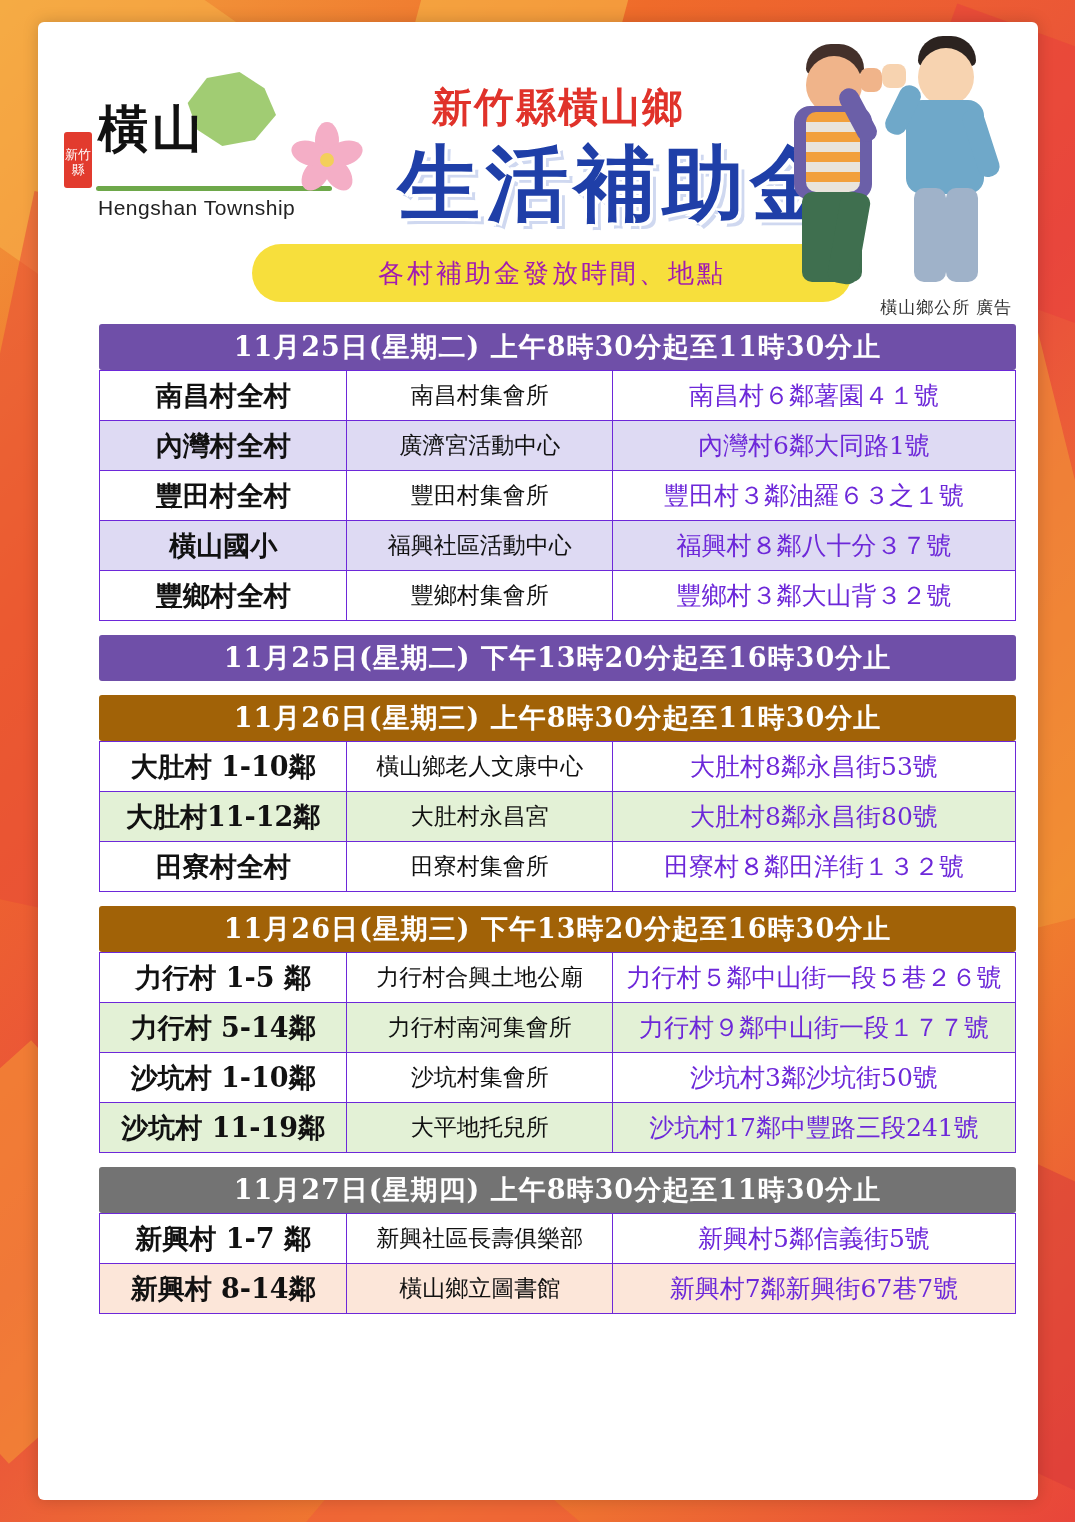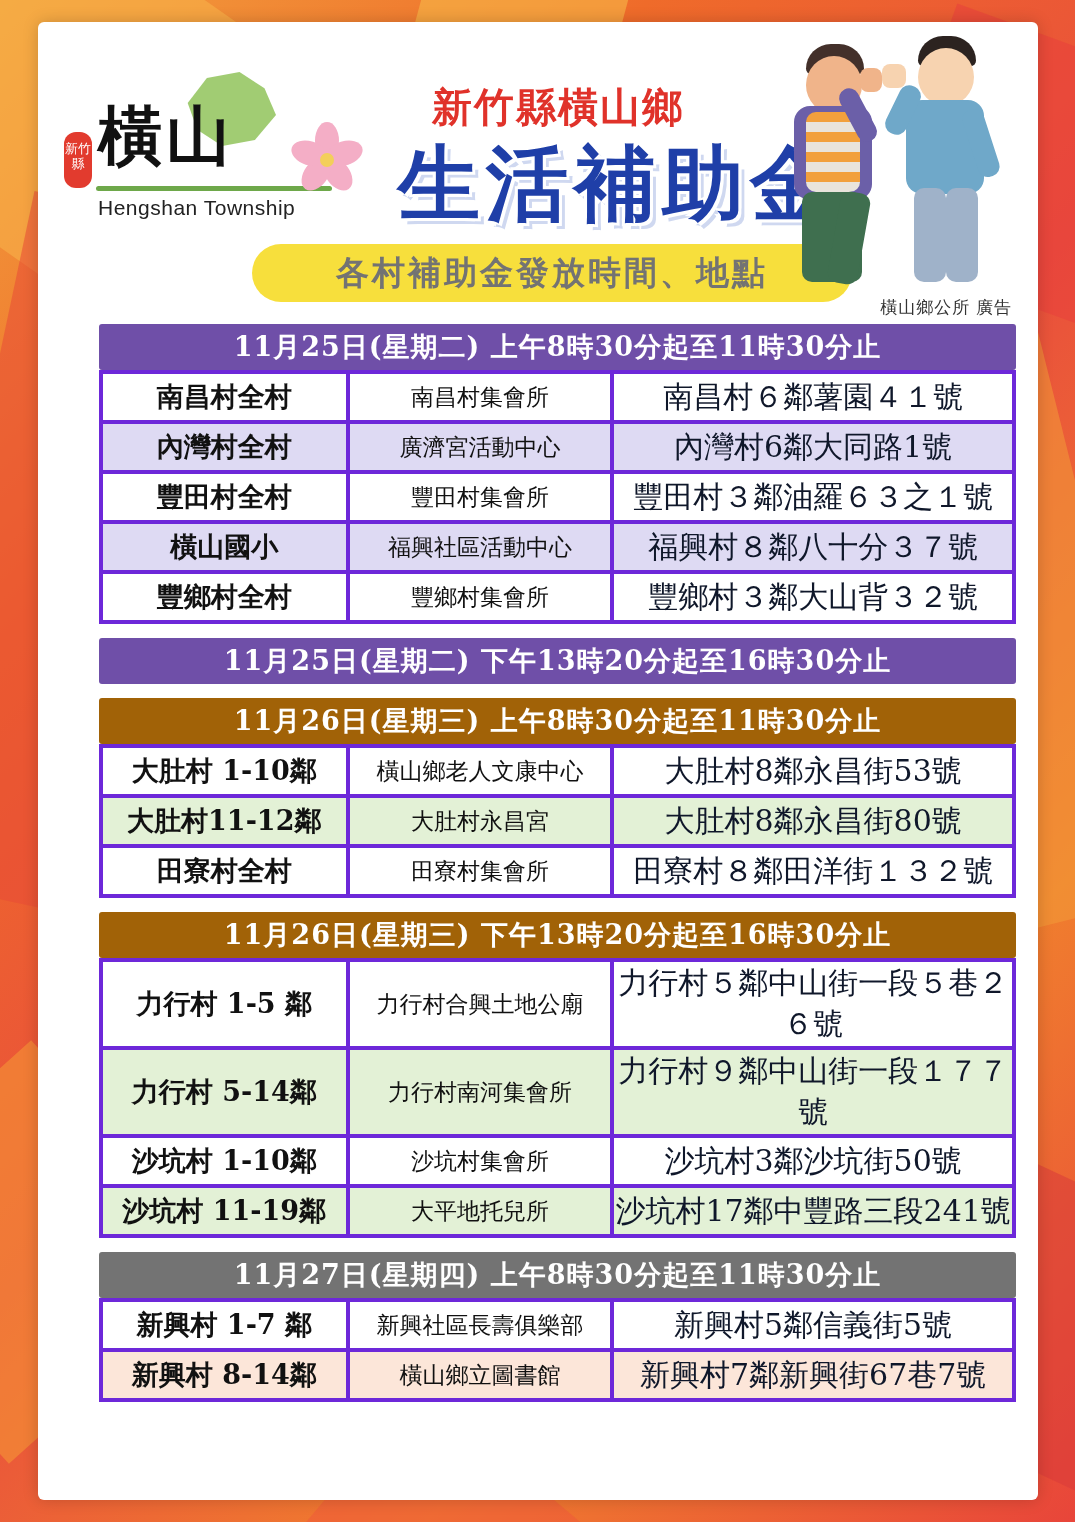--- a/index.html
+++ b/index.html
@@ -74,30 +74,30 @@
     position: absolute;
     left: 2px;
     top: 58px;
     width: 28px;
     height: 56px;
     background: #e23b2e;
     color: #fff;
     font-size: 13px;
     line-height: 1.15;
     text-align: center;
-    padding-top: 10px;
-    border-radius: 12px;
+    padding-top: 16px;
+    border-radius: 3px;
     letter-spacing: 0;
   }
   .logo-cn {
     position: absolute;
     left: 36px;
     top: 30px;
     font-family: "DejaVu Serif", "Liberation Serif", serif;
-    font-size: 64px;
+    font-size: 50px;
     font-weight: 700;
     color: #111;
     letter-spacing: 4px;
     line-height: 1;
   }
   .logo-en {
     position: absolute;
     left: 36px;
     top: 122px;
     font-size: 21px;
@@ -172,23 +172,23 @@
     width: 600px;
     height: 58px;
     background: #f7df3c;
     border-radius: 29px;
     display: flex;
     align-items: center;
     justify-content: center;
   }
   .subtitle-pill span {
     font-family: "DejaVu Serif", "Liberation Serif", serif;
-    font-size: 33px;
-    font-weight: 700;
-    color: #737373;
+    font-size: 26px;
+    font-weight: 400;
+    color: #a21caf;
     letter-spacing: 3px;
   }
   .adv-note {
     position: absolute;
     right: 26px;
     top: 274px;
     font-size: 17px;
     color: #333;
     letter-spacing: 1px;
   }
@@ -219,29 +219,29 @@
     justify-content: center;
     color: #ffffff;
     font-family: "DejaVu Serif", "Liberation Serif", serif;
     font-size: 27px;
     font-weight: 700;
     letter-spacing: 1px;
     border-radius: 3px;
   }
   table.rows { width: 100%; border-collapse: collapse; table-layout: fixed; }
   table.rows td {
-    border: 4px solid #6d28d9;
+    border: 1px solid #6d28d9;
     height: 50px;
     text-align: center;
     vertical-align: middle;
     font-family: "DejaVu Serif", "Liberation Serif", serif;
   }
   td.c1 { width: 27%; font-size: 27px; font-weight: 700; color: #111; }
   td.c2 { width: 29%; font-size: 23px; color: #111; }
-  td.c3 { width: 44%; font-size: 30px; color: #0f172a; }
+  td.c3 { width: 44%; font-size: 25px; color: #6d28d9; }
   tr.alt td { }
   .hl-box {
     display: inline-block;
     border: 2px solid #e04a3a;
     border-radius: 5px;
     padding: 0 4px;
     background: #fdeceb;
   }
 
   

